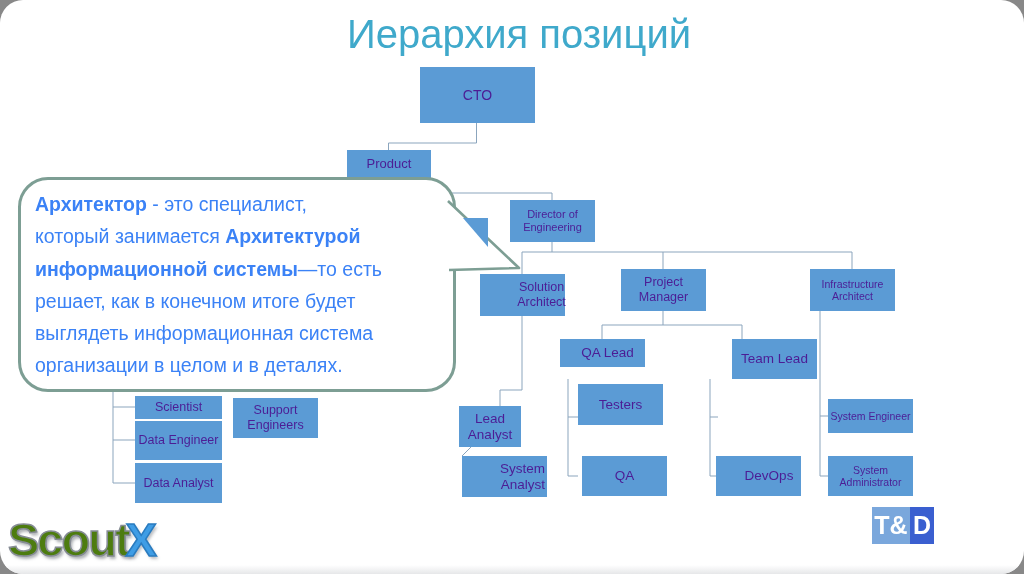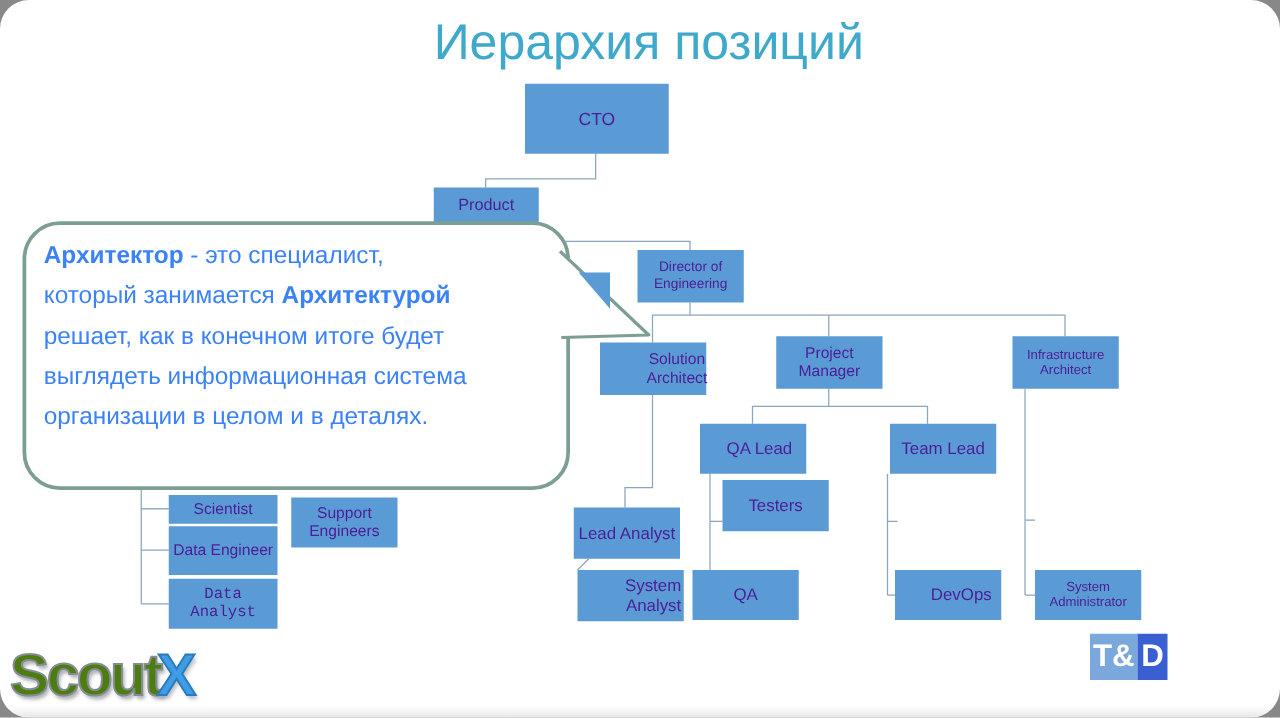--- a/index.html
+++ b/index.html
@@ -97,38 +97,40 @@
     <polyline points="113,483 135,483"></polyline>
   </svg>
 
   <div id="chart-layer">
       <div class="node" style="left: 420px; top: 67px; width: 115px; height: 56px; font-size: 14px;">CTO</div>
       <div class="node" style="left: 347px; top: 150px; width: 84px; height: 28px; font-size: 13px;">Product</div>
       <div class="node" style="left: 510px; top: 200px; width: 85px; height: 42px; font-size: 11px;">Director of Engineering</div>
       <div class="node" style="left: 480px; top: 274px; width: 85px; height: 42px; font-size: 12.5px; padding-left: 40px;">Solution Architect</div>
       <div class="node" style="left: 621px; top: 269px; width: 85px; height: 42px; font-size: 12.5px;">Project Manager</div>
       <div class="node" style="left: 810px; top: 269px; width: 85px; height: 42px; font-size: 10.5px;">Infrastructure Architect</div>
-      <div class="node" style="left: 560px; top: 339px; width: 85px; height: 40px; font-size: 13.5px; padding-left: 12px;">QA Lead</div>
-      <div class="node" style="left: 712px; top: 339px; width: 85px; height: 40px; font-size: 13.5px;">Team Lead</div>
-      <div class="node" style="left: 459px; top: 406px; width: 85px; height: 41px; font-size: 13.5px;">Lead Analyst</div>
+      <div class="node" style="left: 560px; top: 339px; width: 85px; height: 28px; font-size: 13.5px; padding-left: 12px;">QA Lead</div>
+      <div class="node" style="left: 732px; top: 339px; width: 85px; height: 40px; font-size: 13.5px;">Team Lead</div>
+      <div class="node" style="left: 459px; top: 406px; width: 62px; height: 41px; font-size: 13.5px;">Lead Analyst</div>
       <div class="node" style="left: 462px; top: 456px; width: 85px; height: 41px; font-size: 13.5px; text-align: right;">System Analyst</div>
       <div class="node" style="left: 578px; top: 384px; width: 85px; height: 41px; font-size: 13.5px;">Testers</div>
-      <div class="node" style="left: 554px; top: 456px; width: 85px; height: 40px; font-size: 13.5px;">QA</div>
+      <div class="node" style="left: 582px; top: 456px; width: 85px; height: 40px; font-size: 13.5px;">QA</div>
       <div class="node" style="left: 716px; top: 456px; width: 85px; height: 40px; font-size: 13.5px; padding-left: 23px;">DevOps</div>
+      <div class="node" style="left: 828px; top: 399px; width: 85px; height: 34px; font-size: 10.5px;">System Engineer</div>
       <div class="node" style="left: 828px; top: 456px; width: 85px; height: 40px; font-size: 10.5px;">System Administrator</div>
       <div class="node" style="left: 135px; top: 396px; width: 87px; height: 23px; font-size: 12.5px;">Scientist</div>
       <div class="node" style="left: 135px; top: 421px; width: 87px; height: 39px; font-size: 12.5px;">Data Engineer</div>
-      <div class="node" style="left: 135px; top: 463px; width: 87px; height: 40px; font-size: 12.5px; font-family: Liberation Mono, monospace;">Data Analyst</div>
+      <div class="node" style="left: 135px; top: 463px; width: 87px; height: 40px; font-size: 12.5px;">Data Analyst</div>
       <div class="node" style="left: 233px; top: 398px; width: 85px; height: 40px; font-size: 12.5px;">Support Engineers</div>
     </div>
 
   <div class="callout">
     <div id="callout-text">
         <div class="callout-line"><span class="b">Архитектор</span><span> - это специалист,</span></div>
         <div class="callout-line"><span>который занимается </span><span class="b">Архитектурой</span></div>
+        <div class="callout-line"><span class="b">информационной системы</span><span>—то есть</span></div>
         <div class="callout-line"><span>решает, как в конечном итоге будет</span></div>
         <div class="callout-line"><span>выглядеть информационная система</span></div>
         <div class="callout-line"><span>организации в целом и в деталях.</span></div>
       </div>
   </div>
 
   <svg id="tail-svg" width="100" height="90">
     <polygon points="18,11 89,78 19,80" fill="#ffffff"></polygon>
     <polyline points="18,11 89,78 19,80" fill="none" stroke="#7d9e94" stroke-width="2.6" stroke-linejoin="round"></polyline>
   </svg>

